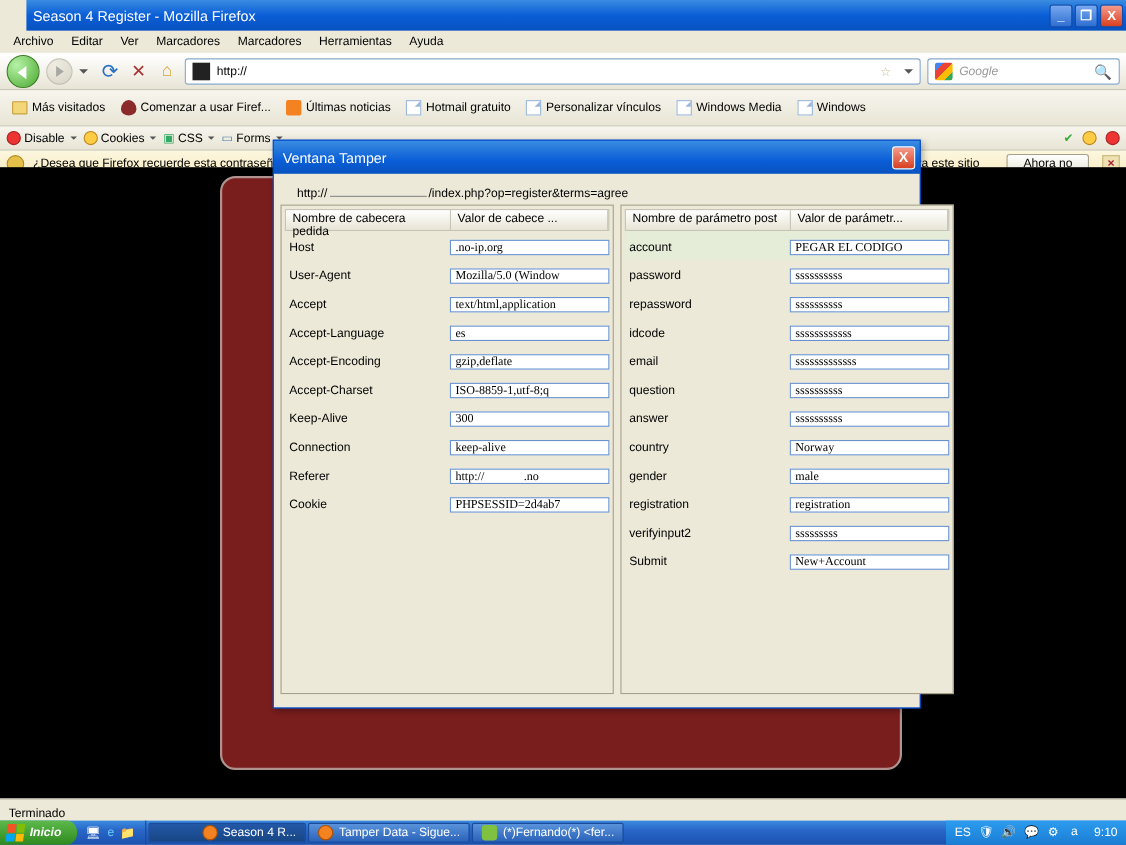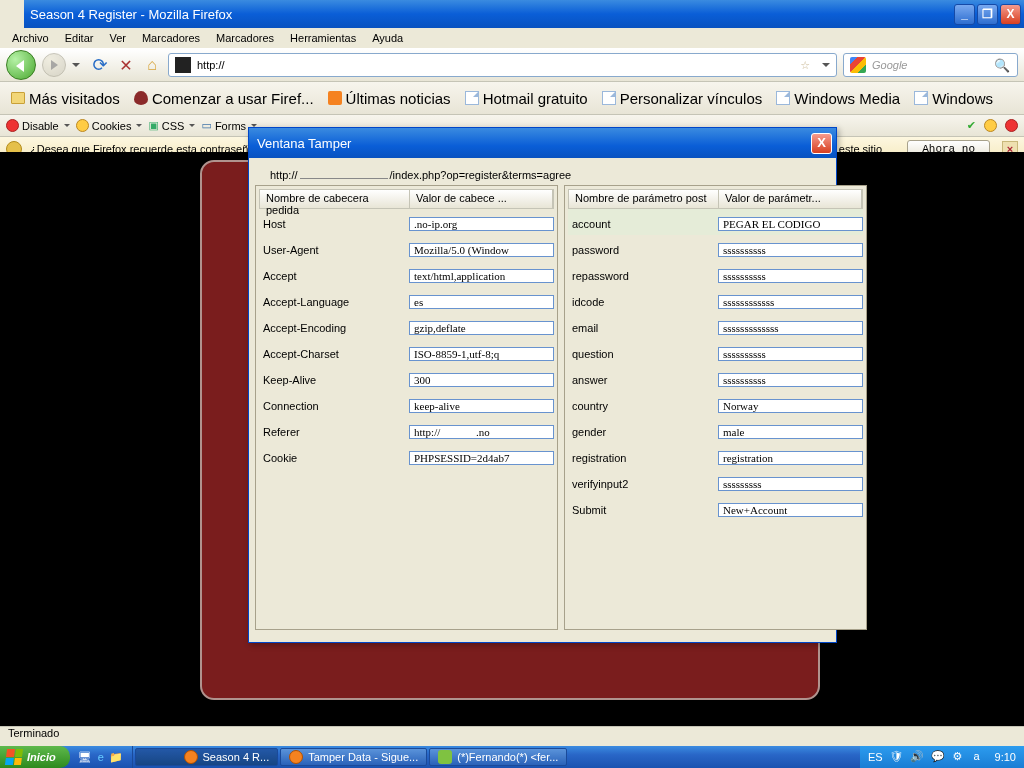--- a/index.html
+++ b/index.html
@@ -30,39 +30,39 @@
   .favicon { width:16px; height:16px; background:#222; }
   .urlbar span.txt { color:#000; }
   .star { margin-left:auto; color:#cb9; }
   .godrop { width:0;height:0;border-left:4px solid transparent;border-right:4px solid transparent;border-top:4px solid #555; margin-left:6px;}
   .searchbox { width:175px; height:24px; background:#fff; border:1px solid #88a9cd; border-radius:3px; display:flex; align-items:center; padding:0 6px; gap:6px; position:relative; }
   .gicon { width:16px; height:16px; background:linear-gradient(135deg,#4285f4 25%,#ea4335 25% 50%,#fbbc05 50% 75%,#34a853 75%); border-radius:2px;}
   .searchbox .grey { color:#999; font-style:italic; }
   .mag { position:absolute; right:6px; color:#6b7b9a; font-size:13px; }
 
   
-  .bmarks { height:24px; background:linear-gradient(to bottom,#f7f5ed,#e8e5d6); border-bottom:1px solid #c5c4b6; display:flex; align-items:center; padding:16px 6px; gap:4px; font-size:15px; }
+  .bmarks { height:24px; background:linear-gradient(to bottom,#f7f5ed,#e8e5d6); border-bottom:1px solid #c5c4b6; display:flex; align-items:center; padding:16px 6px; gap:4px; font-size:11px; }
   .bmarks .itm { display:flex; align-items:center; gap:4px; padding:2px 5px; }
   .pgicon { width:14px; height:14px; background:#fff; border:1px solid #9bb8db; position:relative; }
   .pgicon:after{content:""; position:absolute; right:0; top:0; border-width:0 0 5px 5px; border-style:solid; border-color:transparent transparent #9bb8db transparent;}
   .rssicon { width:14px; height:14px; background:#f58220; border-radius:2px; }
   .folicon { width:14px; height:12px; background:#f2d678; border:1px solid #c8a038; border-radius:1px; }
   .bugicon { width:14px; height:14px; background:#8b2a2a; border-radius:50% 50% 50% 50% / 60% 60% 40% 40%; }
 
   
   .devbar { height:22px; background:linear-gradient(to bottom,#f7f5ed,#e8e5d6); border-bottom:1px solid #c5c4b6; display:flex; align-items:center; padding:0 6px; gap:6px; font-size:11px; }
   .devbar .itm { display:flex; align-items:center; gap:3px; }
   .rnd { width:13px; height:13px; border-radius:50%; }
   .red{background:#e33;border:1px solid #a22;} .yel{background:#fc4;border:1px solid #b82;}
   .dd { width:0;height:0;border-left:3px solid transparent;border-right:3px solid transparent;border-top:3px solid #555; margin-left:2px;}
 
   
   .infobar { height:24px; background:linear-gradient(to bottom,#fdf7e0,#f5eac0); border-bottom:1px solid #d6c88b; display:flex; align-items:center; padding:0 6px; gap:8px; font-size:11px; }
   .key { width:16px; height:16px; background:#e5c04a; border-radius:50%; border:1px solid #b38c1a; }
-  .infobtn { margin-left:17px; padding:2px 14px; border:1px solid #a7a18b; background:linear-gradient(to bottom,#fff,#e8e5d6); border-radius:3px;font-family:Liberation Mono, monospace; }
+  .infobtn { margin-left:17px; padding:2px 14px; border:1px solid #a7a18b; background:linear-gradient(to bottom,#fff,#e8e5d6); border-radius:3px; }
   .closex { width:16px; height:16px; background:#eee0b0; border:1px solid #c8b87a; color:#a23; text-align:center; line-height:14px; font-weight:bold; margin-left:4px; }
 
   
   .content-behind { position:absolute; top:152px; left:0; right:0; bottom:42px; background:#000; }
   .redbox { position:absolute; left:200px; top:8px; width:620px; height:540px; background:#7a1d1d; border:2px solid #b0938e; border-radius:14px; }
 
   
   .dlg { position:absolute; left:248px; top:127px; width:589px; border:1px solid #0046c8; background:#0a5ed7; box-shadow:2px 2px 6px rgba(0,0,0,0.3); }
   .dlg-titlebar { height:30px; background:linear-gradient(to bottom,#3a8be0 0%,#0a5ed7 60%,#0852c0 100%); display:flex; align-items:center; color:#fff; padding:0 4px 0 8px; font-size:13px; }
   .dlg-titlebar .dclose { margin-left:auto; width:21px; height:21px; border:1px solid #fff; border-radius:3px; background:linear-gradient(to bottom,#f59b8d,#d83f20); color:#fff; text-align:center; line-height:18px; font-weight:bold; }
@@ -78,21 +78,21 @@
   .phead .col2 { flex:1; }
   .row { display:flex; align-items:center; height:26px; padding-top:4px;}
   .row .lbl { width:150px; padding-left:4px; font-size:11px; }
   .row input { flex:1; height:14px; border:1px solid #6893cf; padding:1px 4px; font-family:Tahoma; font-size:11px; background:#fff; }
   .row.sel { background:#e5ecd8; }
 
   .dlg-btns { display:flex; justify-content:flex-end; gap:8px; padding:10px 10px 0 0; }
   .dlg-btns button { padding:3px 20px; border:1px solid #a7a18b; background:linear-gradient(to bottom,#fff,#e8e5d6); border-radius:3px; font-family:Tahoma; font-size:11px; }
 
   
-  .statusbar { position:absolute; bottom:22px; left:0; right:0; height:20px; background:#ece9d8; border-top:1px solid #c5c4b6; display:flex; align-items:flex-start; padding:0 8px; font-size:11px; }
+  .statusbar { position:absolute; bottom:22px; left:0; right:0; height:20px; background:#ece9d8; border-top:1px solid #c5c4b6; display:flex; align-items:flex-end; padding:0 8px; font-size:11px; }
 
   
   .taskbar { position:absolute; bottom:0; left:0; right:0; height:22px; background:linear-gradient(to bottom,#3a8be0 0%,#2966c7 40%,#1a52b0 100%); display:flex; align-items:center; color:#fff; font-size:11px; }
   .startbtn { height:22px; background:linear-gradient(to bottom,#5eb94c,#2e8a1e); padding:0 14px 0 6px; display:flex; align-items:center; gap:5px; font-weight:bold; font-style:italic; border-radius:0 10px 10px 0; }
   .xplogo { width:16px; height:16px; display:grid; grid-template-columns:1fr 1fr; grid-template-rows:1fr 1fr; gap:1px; transform:skewX(-8deg);}
   .xplogo span:nth-child(1){background:#f35325;} .xplogo span:nth-child(2){background:#81bc06;}
   .xplogo span:nth-child(3){background:#05a6f0;} .xplogo span:nth-child(4){background:#ffba08;}
   .qlaunch { display:flex; gap:6px; padding:0 8px; border-right:1px solid #1a4a9a; height:100%; align-items:center; }
   .task { height:18px; padding:0 8px; background:linear-gradient(to bottom,#5a93da,#2a62b9); border:1px solid #1a4a9a; border-radius:2px; display:flex; align-items:center; gap:5px; max-width:170px; margin-left:2px;}
   .task.active { background:linear-gradient(to bottom,#2358a7,#174684);padding-left:48px; }

